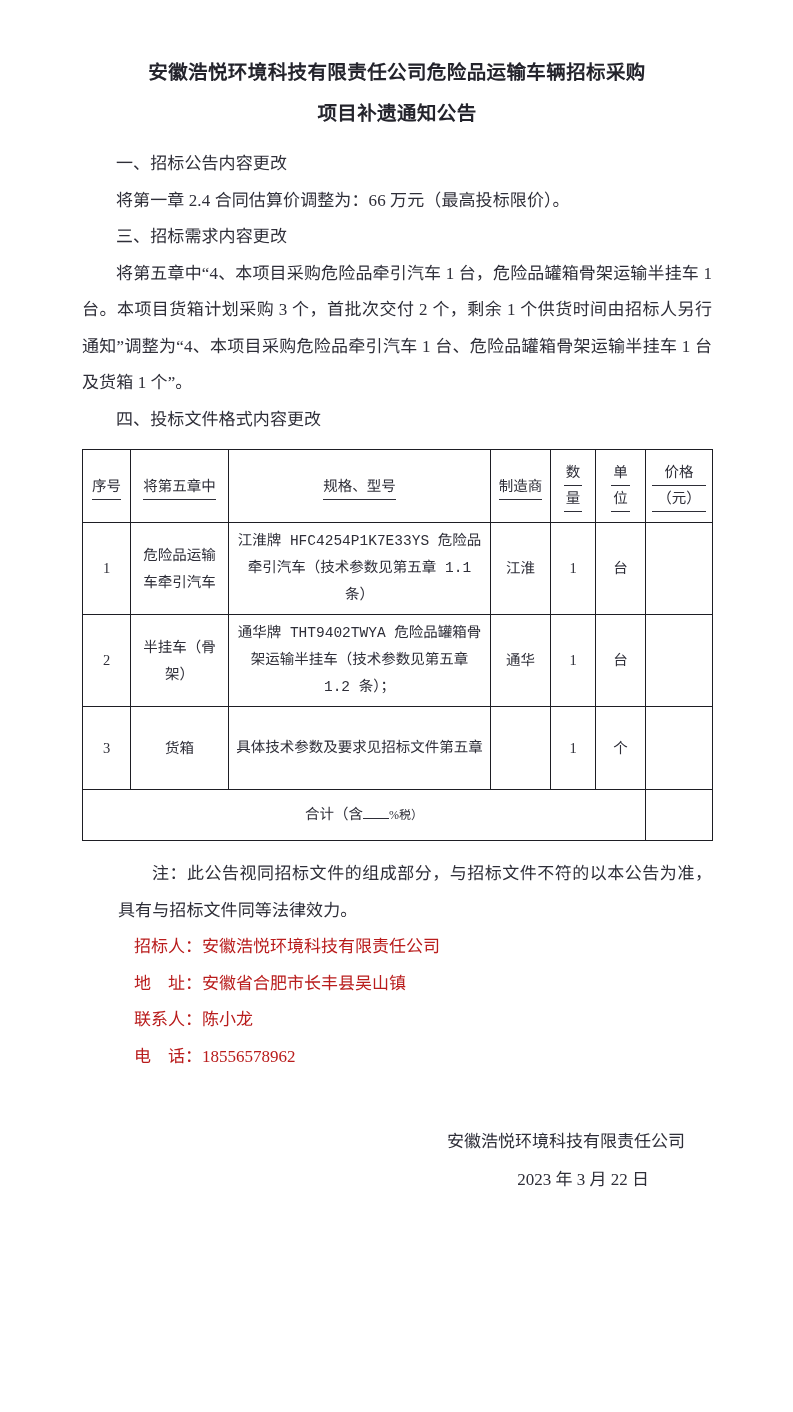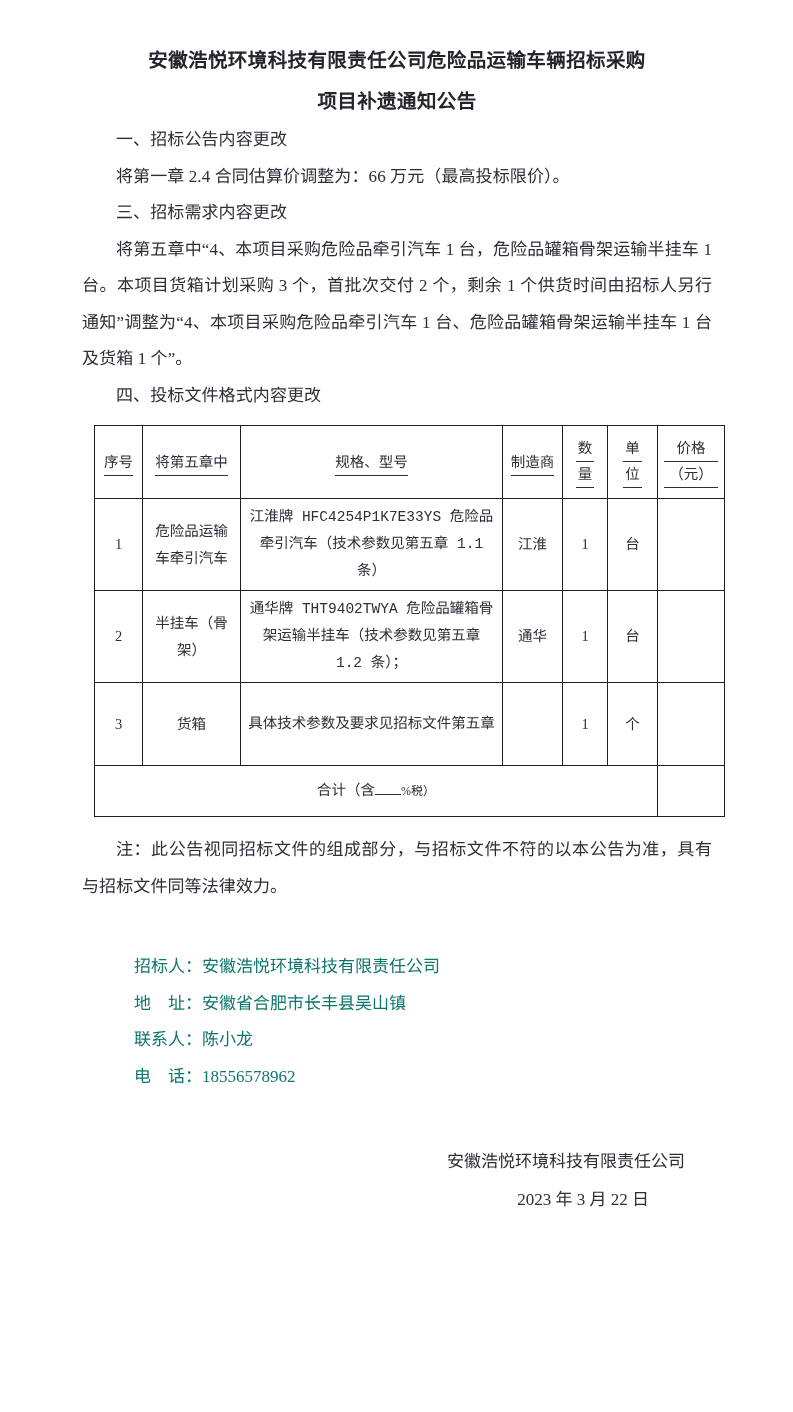--- a/index.html
+++ b/index.html
@@ -31,21 +31,21 @@
   }
 
   
   .doc-title {
     text-align: center;
     font-weight: bold;
     font-size: 19.5px;
     line-height: 41px;
     letter-spacing: 0.4px;
     color: #24242c;
-    margin: 0;
+    margin: 12px;
     padding-top: 40px;
   }
   .doc-title .line2 {
     display: block;
   }
 
   
   .para {
     font-size: 17px;
     line-height: 36.5px;
@@ -61,21 +61,20 @@
   .para.noindent {
     text-indent: 0;
   }
   .para-block {
     margin-top: 11px;
   }
 
   
   .table-wrap {
     margin-top: 11px;
-    margin-left: 12px;
   }
   table.price-table {
     border-collapse: collapse;
     width: 630px;
     table-layout: fixed;
     font-size: 14.5px;
     color: #2e2e38;
   }
   table.price-table td,
   table.price-table th {
@@ -120,28 +119,28 @@
   .blank-underline {
     display: inline-block;
     width: 26px;
     border-bottom: 1px solid #2e2e38;
   }
   .pct-small { font-size: 12px; }
 
   
   .note {
     margin-top: 15px;
+    margin-left: 36px;
   }
 
   
   .contact {
-    margin-top: 44px;
     font-size: 17px;
     line-height: 36.5px;
-    color: #0f766e;
+    color: #b91c1c;
     padding-left: 52px;
   }
   .contact-row { white-space: pre; }
 
   
   .signature {
     margin-top: 48px;
     font-size: 17px;
     line-height: 38px;
     color: #2e2e38;

